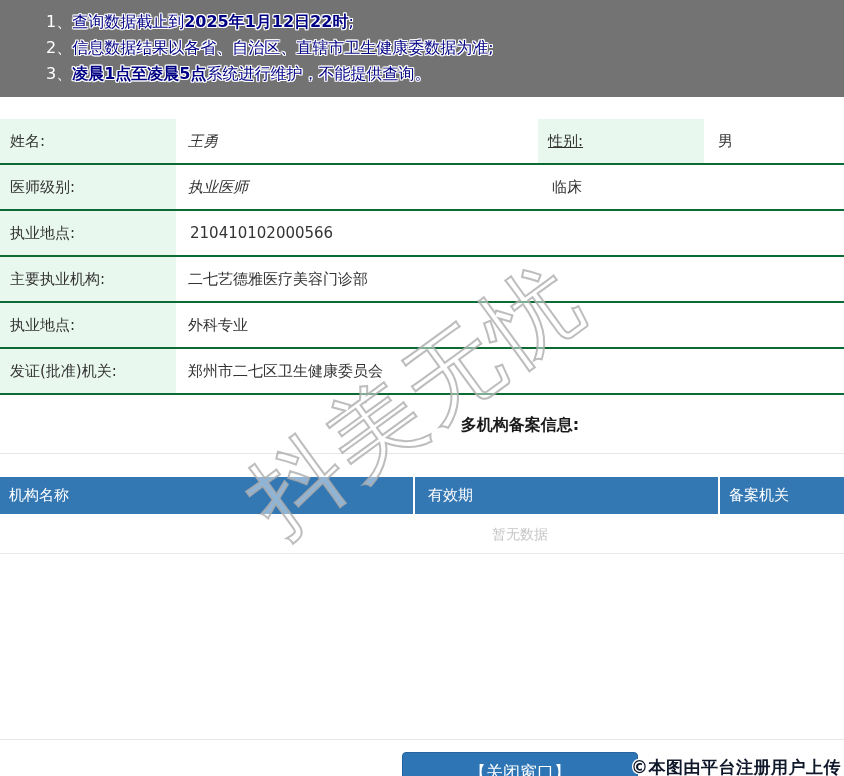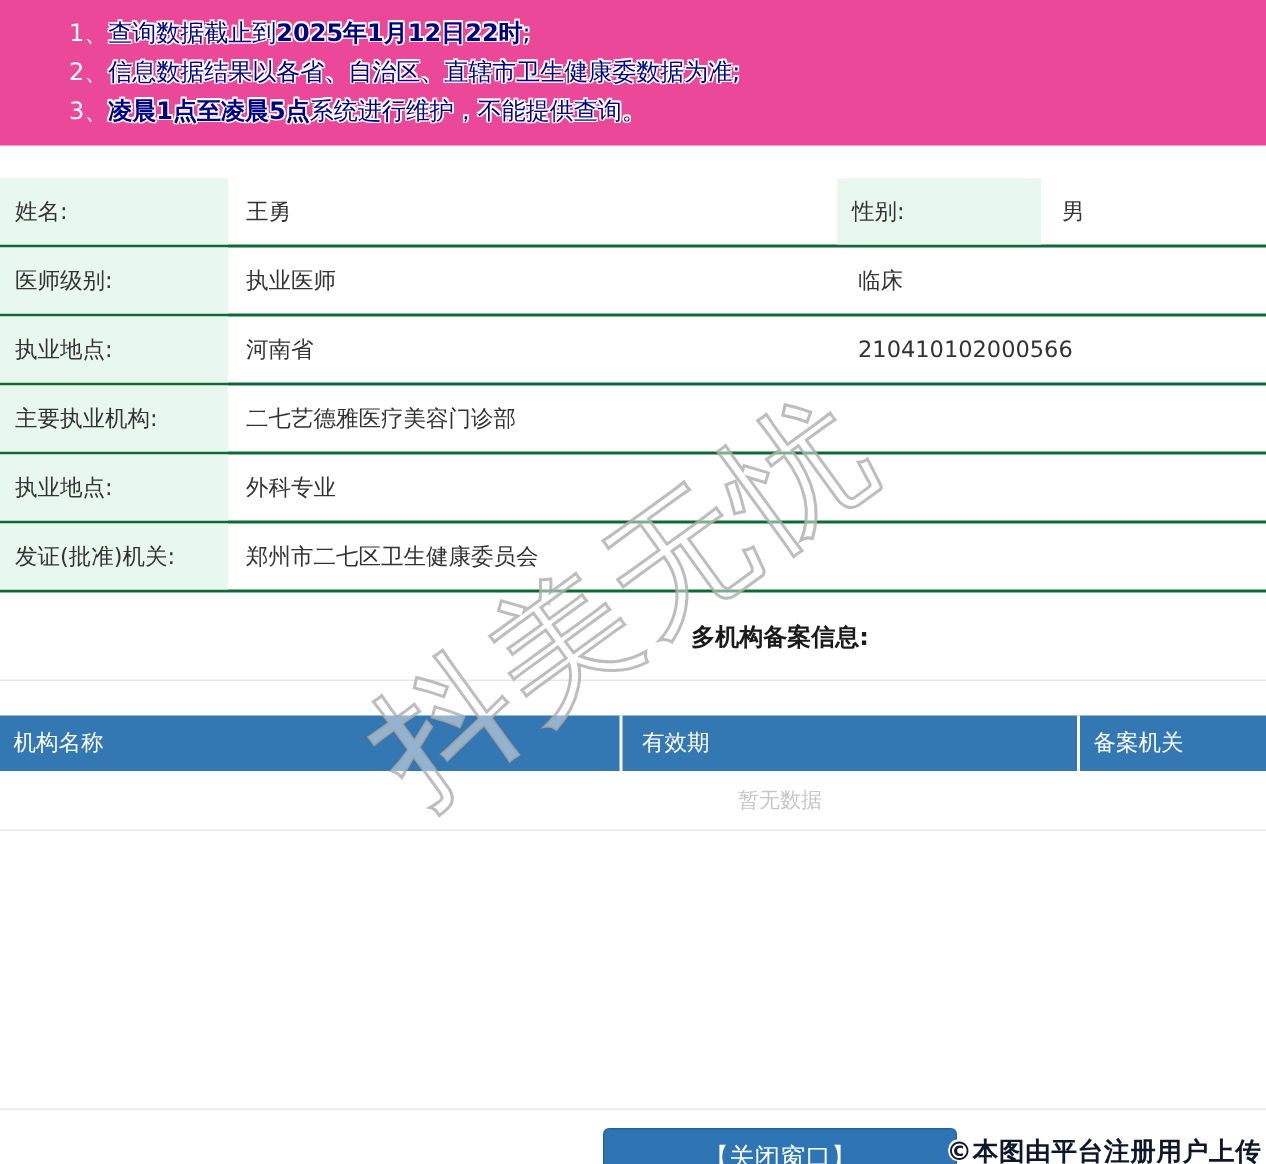--- a/index.html
+++ b/index.html
@@ -1,41 +1,41 @@
 <!DOCTYPE html>
 <html><head>
 <meta charset="utf-8">
 <style>
   * { margin:0; padding:0; box-sizing:border-box; }
   html,body { width:844px; height:776px; overflow:hidden; background:#fff;
     font-family:"DejaVu Sans","Liberation Sans",sans-serif; }
   body { position:relative; }
 
   
-  .banner { width:844px; background:#ec4899; padding:9px 10px 10px 46px;
+  .banner { width:844px; background:#737373; padding:9px 10px 10px 46px;
     font-size:16px; line-height:26px; }
   .banner .line { white-space:nowrap; }
   .banner .num { color:#ffffff; }
   .banner .msg { color:#000084;
     text-shadow:-1px -1px 0 #fff,1px -1px 0 #fff,-1px 1px 0 #fff,1px 1px 0 #fff,
                 -1px 0 0 #fff,1px 0 0 #fff,0 -1px 0 #fff,0 1px 0 #fff; }
   .banner .b { font-weight:bold; }
 
   
   .container { width:1040px; }
 
   
   .info-table { margin-top:22px; }
   .irow { display:flex; align-items:stretch; height:46px;
     border-bottom:2px solid #0c6a34; font-size:15px; color:#333; }
   .lcell { background:#e9f8ef; display:flex; align-items:center; padding-left:10px; }
-  .lcell.c1 { width:152px; }
-  .lcell.c2 { width:136px; }
+  .lcell.c1 { width:176px; }
+  .lcell.c2 { width:166px;text-decoration:underline; }
   .vcell { display:flex; align-items:center; padding-left:12px; }
-  .vcell.v1 { width:406px; }
+  .vcell.v1 { width:362px;font-style:italic; }
   .vcell.v2 { flex:1; padding-left:14px; }
   .vcell.vfull { flex:1; }
 
   
   .section-title { text-align:center; font-weight:bold; font-size:16px;
     color:#1a1a1a; padding:20px 0 17px 0; border-bottom:1px solid #e7e7e7; }
   .org-header { display:flex; margin-top:23px; height:37px; background:#3377b3;
     color:#fff; font-size:15px; align-items:center; }
   .org-col { display:flex; align-items:center; height:100%; padding-left:9px; }
   .org-col.oc1 { width:413px; }
@@ -83,21 +83,20 @@
     </div>
 
     <div class="irow">
       <div class="lcell c1">医师级别:</div>
       <div class="vcell v1">执业医师</div>
       <div class="vcell v2">临床</div>
     </div>
 
     <div class="irow">
       <div class="lcell c1">执业地点:</div>
-      <div class="vcell v1">河南省</div>
       <div class="vcell v2">210410102000566</div>
     </div>
 
     <div class="irow">
       <div class="lcell c1">主要执业机构:</div>
       <div class="vcell vfull">二七艺德雅医疗美容门诊部</div>
     </div>
 
     <div class="irow">
       <div class="lcell c1">执业地点:</div>

